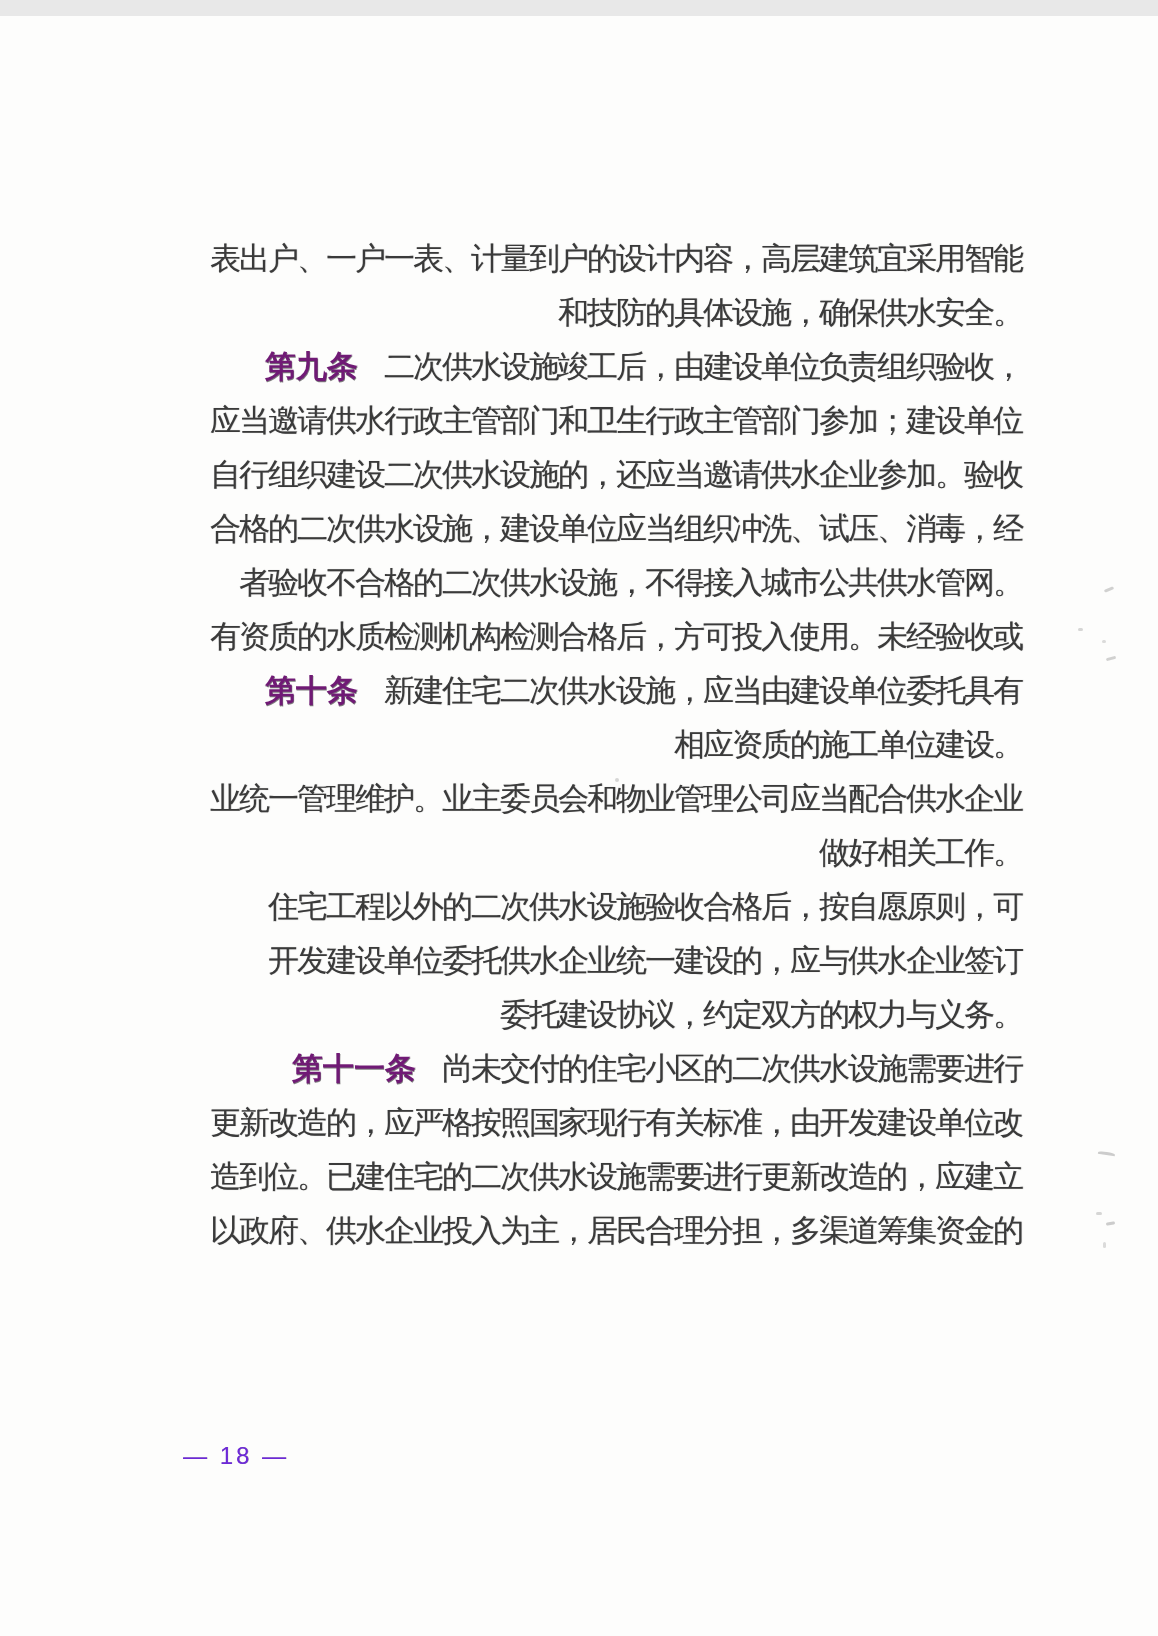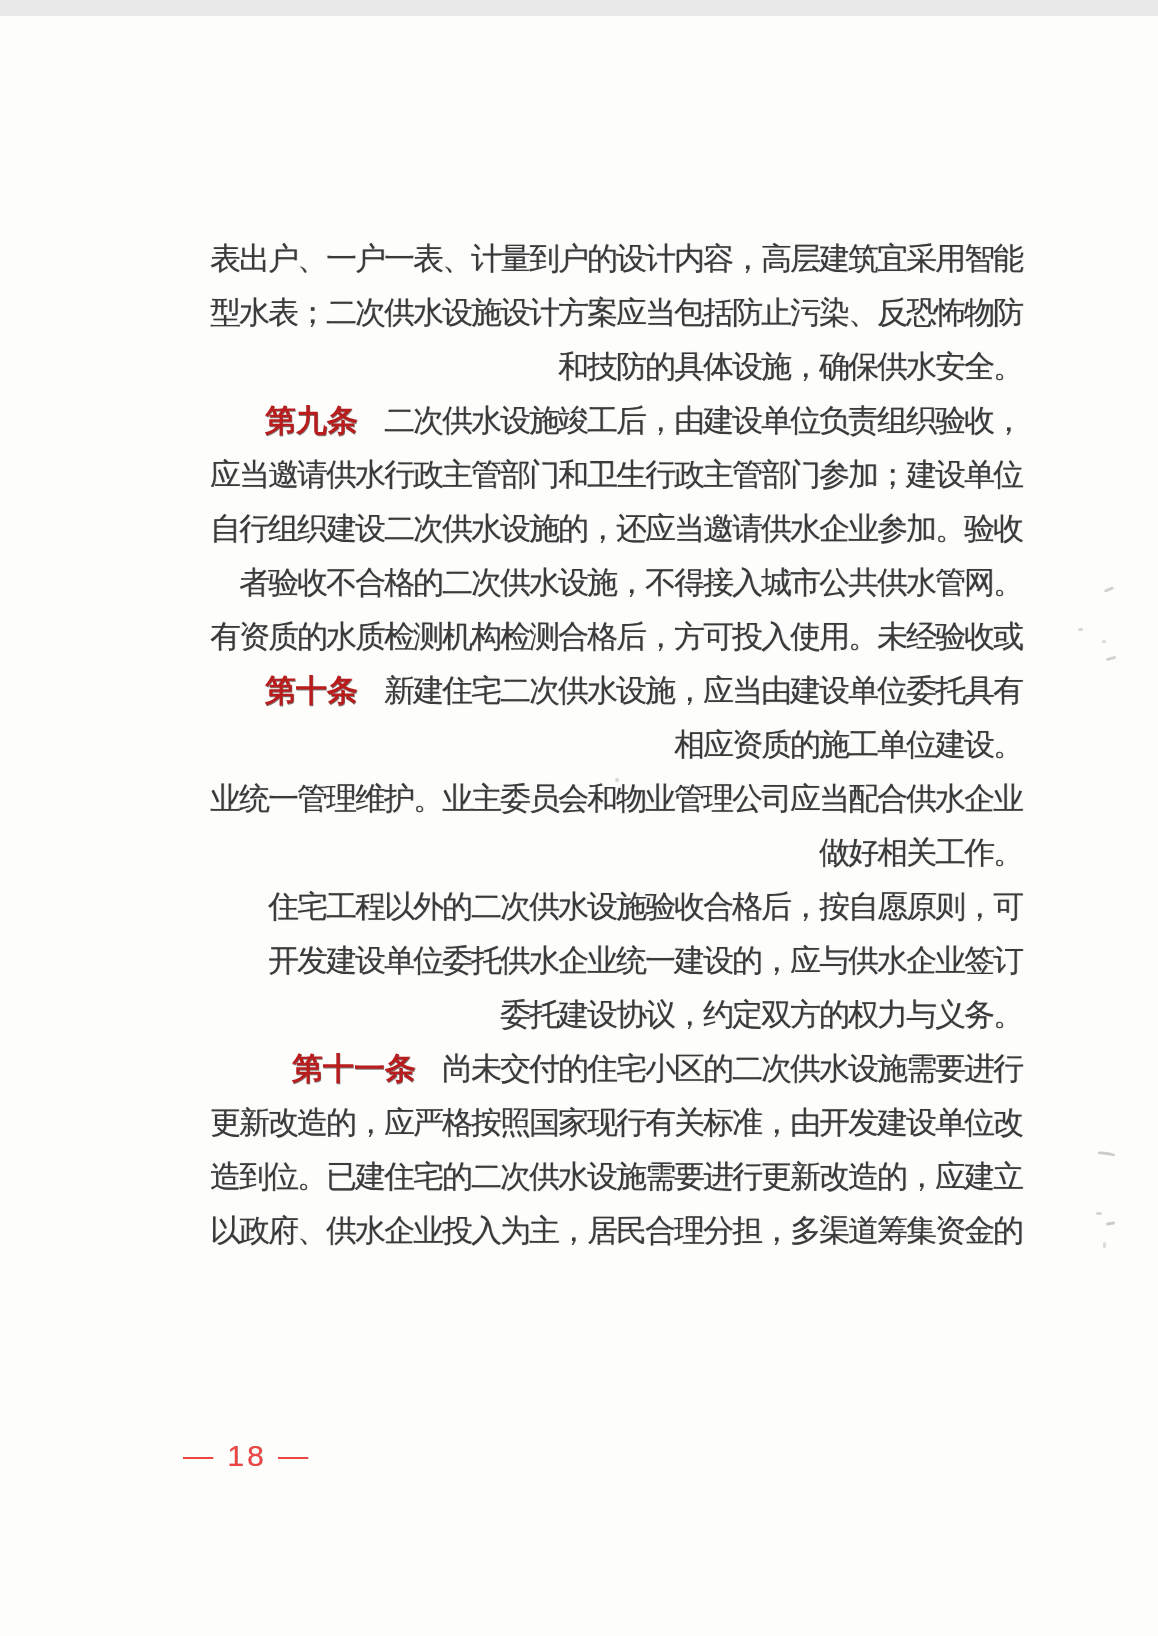--- a/index.html
+++ b/index.html
@@ -30,32 +30,32 @@
     letter-spacing: -2px;
     color: #3a3a3a;
     white-space: nowrap;
     text-shadow: 0.4px 0.4px 0.7px rgba(90, 90, 90, 0.55);
   }
   .line.indent {
     padding-left: 62px;
   }
   .article-num {
     font-weight: bold;
-    color: #b91c1c;
+    color: #701a75;
     letter-spacing: 0px;
     margin-right: 26px;
     text-shadow: 0.5px 0.5px 0.6px rgba(40, 40, 40, 0.6);
   }
   .page-number {
     position: absolute;
     left: 183px;
     top: 1424px;
-    font-size: 30px;
+    font-size: 24px;
     line-height: 32px;
-    color: #ef4444;
+    color: #6d28d9;
     letter-spacing: 3px;
     text-shadow: 0.4px 0.4px 0.6px rgba(90, 90, 90, 0.5);
   }
   .speck {
     position: absolute;
     background: #9b9b9b;
     border-radius: 2px;
   }
   .bleed-strip {
     position: absolute;
@@ -76,25 +76,25 @@
     opacity: 0.35;
   }
 </style>
 </head>
 <body>
 
 <div class="page">
 
   <div class="text-block" id="text-block">
       <div class="line"><span>表出户、一户一表、计量到户的设计内容，高层建筑宜采用智能</span></div>
-      <div class="line"><span>型水表；二次供水设施设计方案应当包括防止污染、反恐怖物防</span></div>
       <div class="line"><span>和技防的具体设施，确保供水安全。</span></div>
       <div class="line indent"><span class="article-num">第九条</span><span>二次供水设施竣工后，由建设单位负责组织验收，</span></div>
       <div class="line"><span>应当邀请供水行政主管部门和卫生行政主管部门参加；建设单位</span></div>
       <div class="line"><span>自行组织建设二次供水设施的，还应当邀请供水企业参加。验收</span></div>
+      <div class="line"><span>合格的二次供水设施，建设单位应当组织冲洗、试压、消毒，经</span></div>
       <div class="line"><span>者验收不合格的二次供水设施，不得接入城市公共供水管网。</span></div>
       <div class="line"><span>有资质的水质检测机构检测合格后，方可投入使用。未经验收或</span></div>
       <div class="line indent"><span class="article-num">第十条</span><span>新建住宅二次供水设施，应当由建设单位委托具有</span></div>
       <div class="line"><span>相应资质的施工单位建设。</span></div>
       <div class="line"><span>业统一管理维护。业主委员会和物业管理公司应当配合供水企业</span></div>
       <div class="line"><span>做好相关工作。</span></div>
       <div class="line indent"><span>住宅工程以外的二次供水设施验收合格后，按自愿原则，可</span></div>
       <div class="line indent"><span>开发建设单位委托供水企业统一建设的，应与供水企业签订</span></div>
       <div class="line"><span>委托建设协议，约定双方的权力与义务。</span></div>
       <div class="line indent"><span class="article-num">第十一条</span><span>尚未交付的住宅小区的二次供水设施需要进行</span></div>

